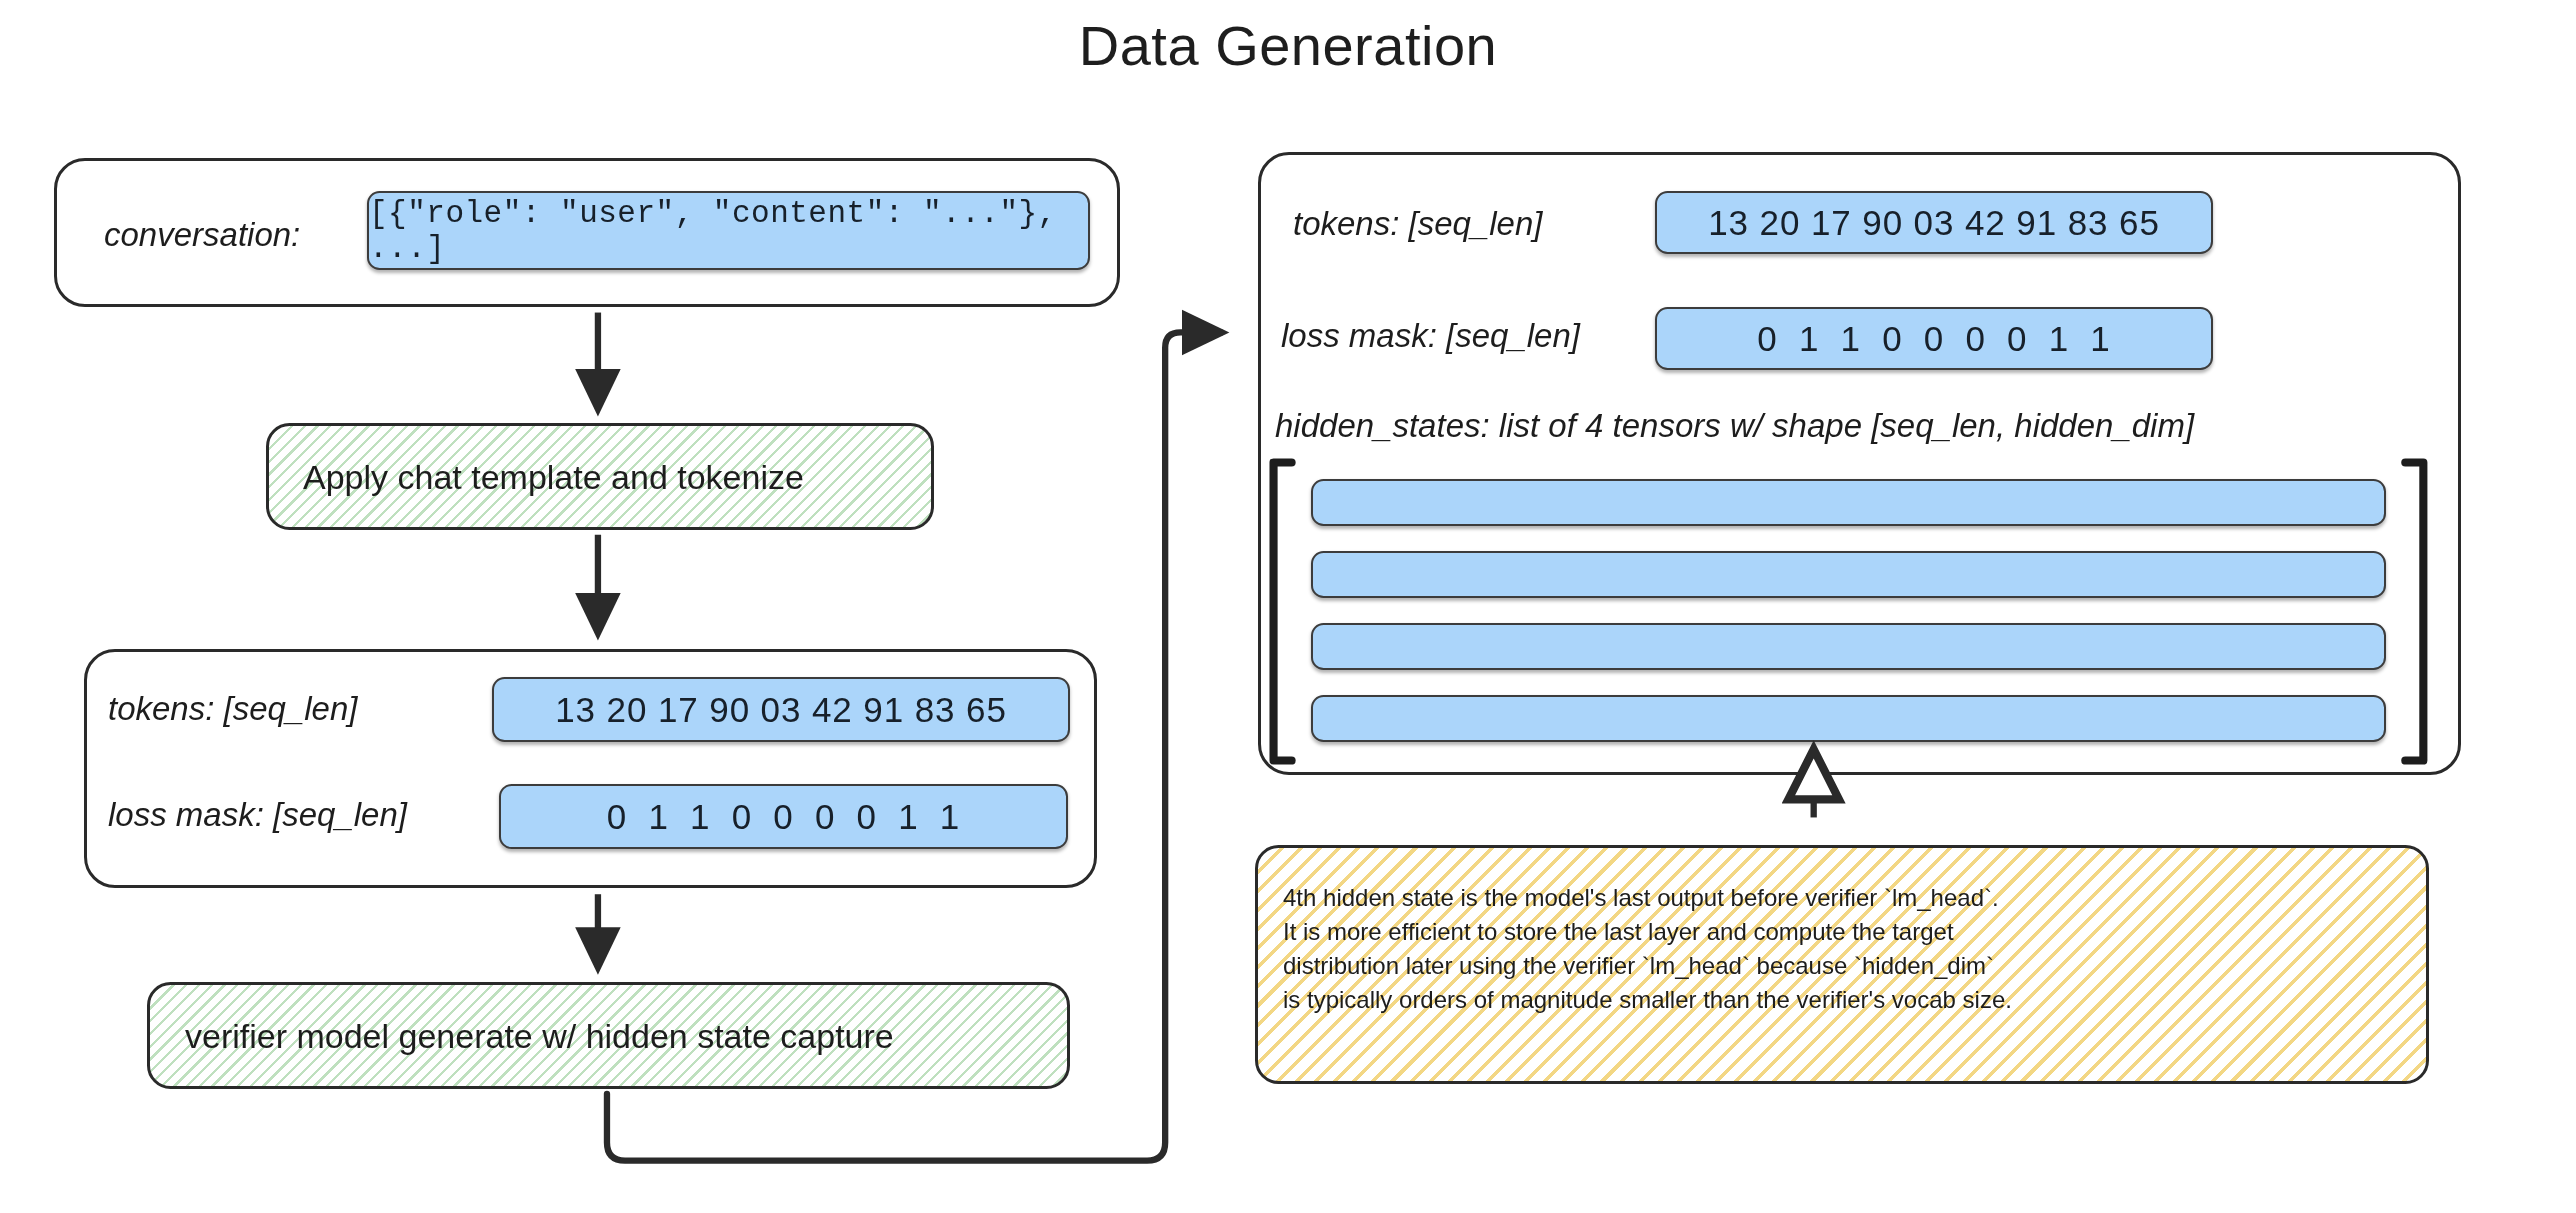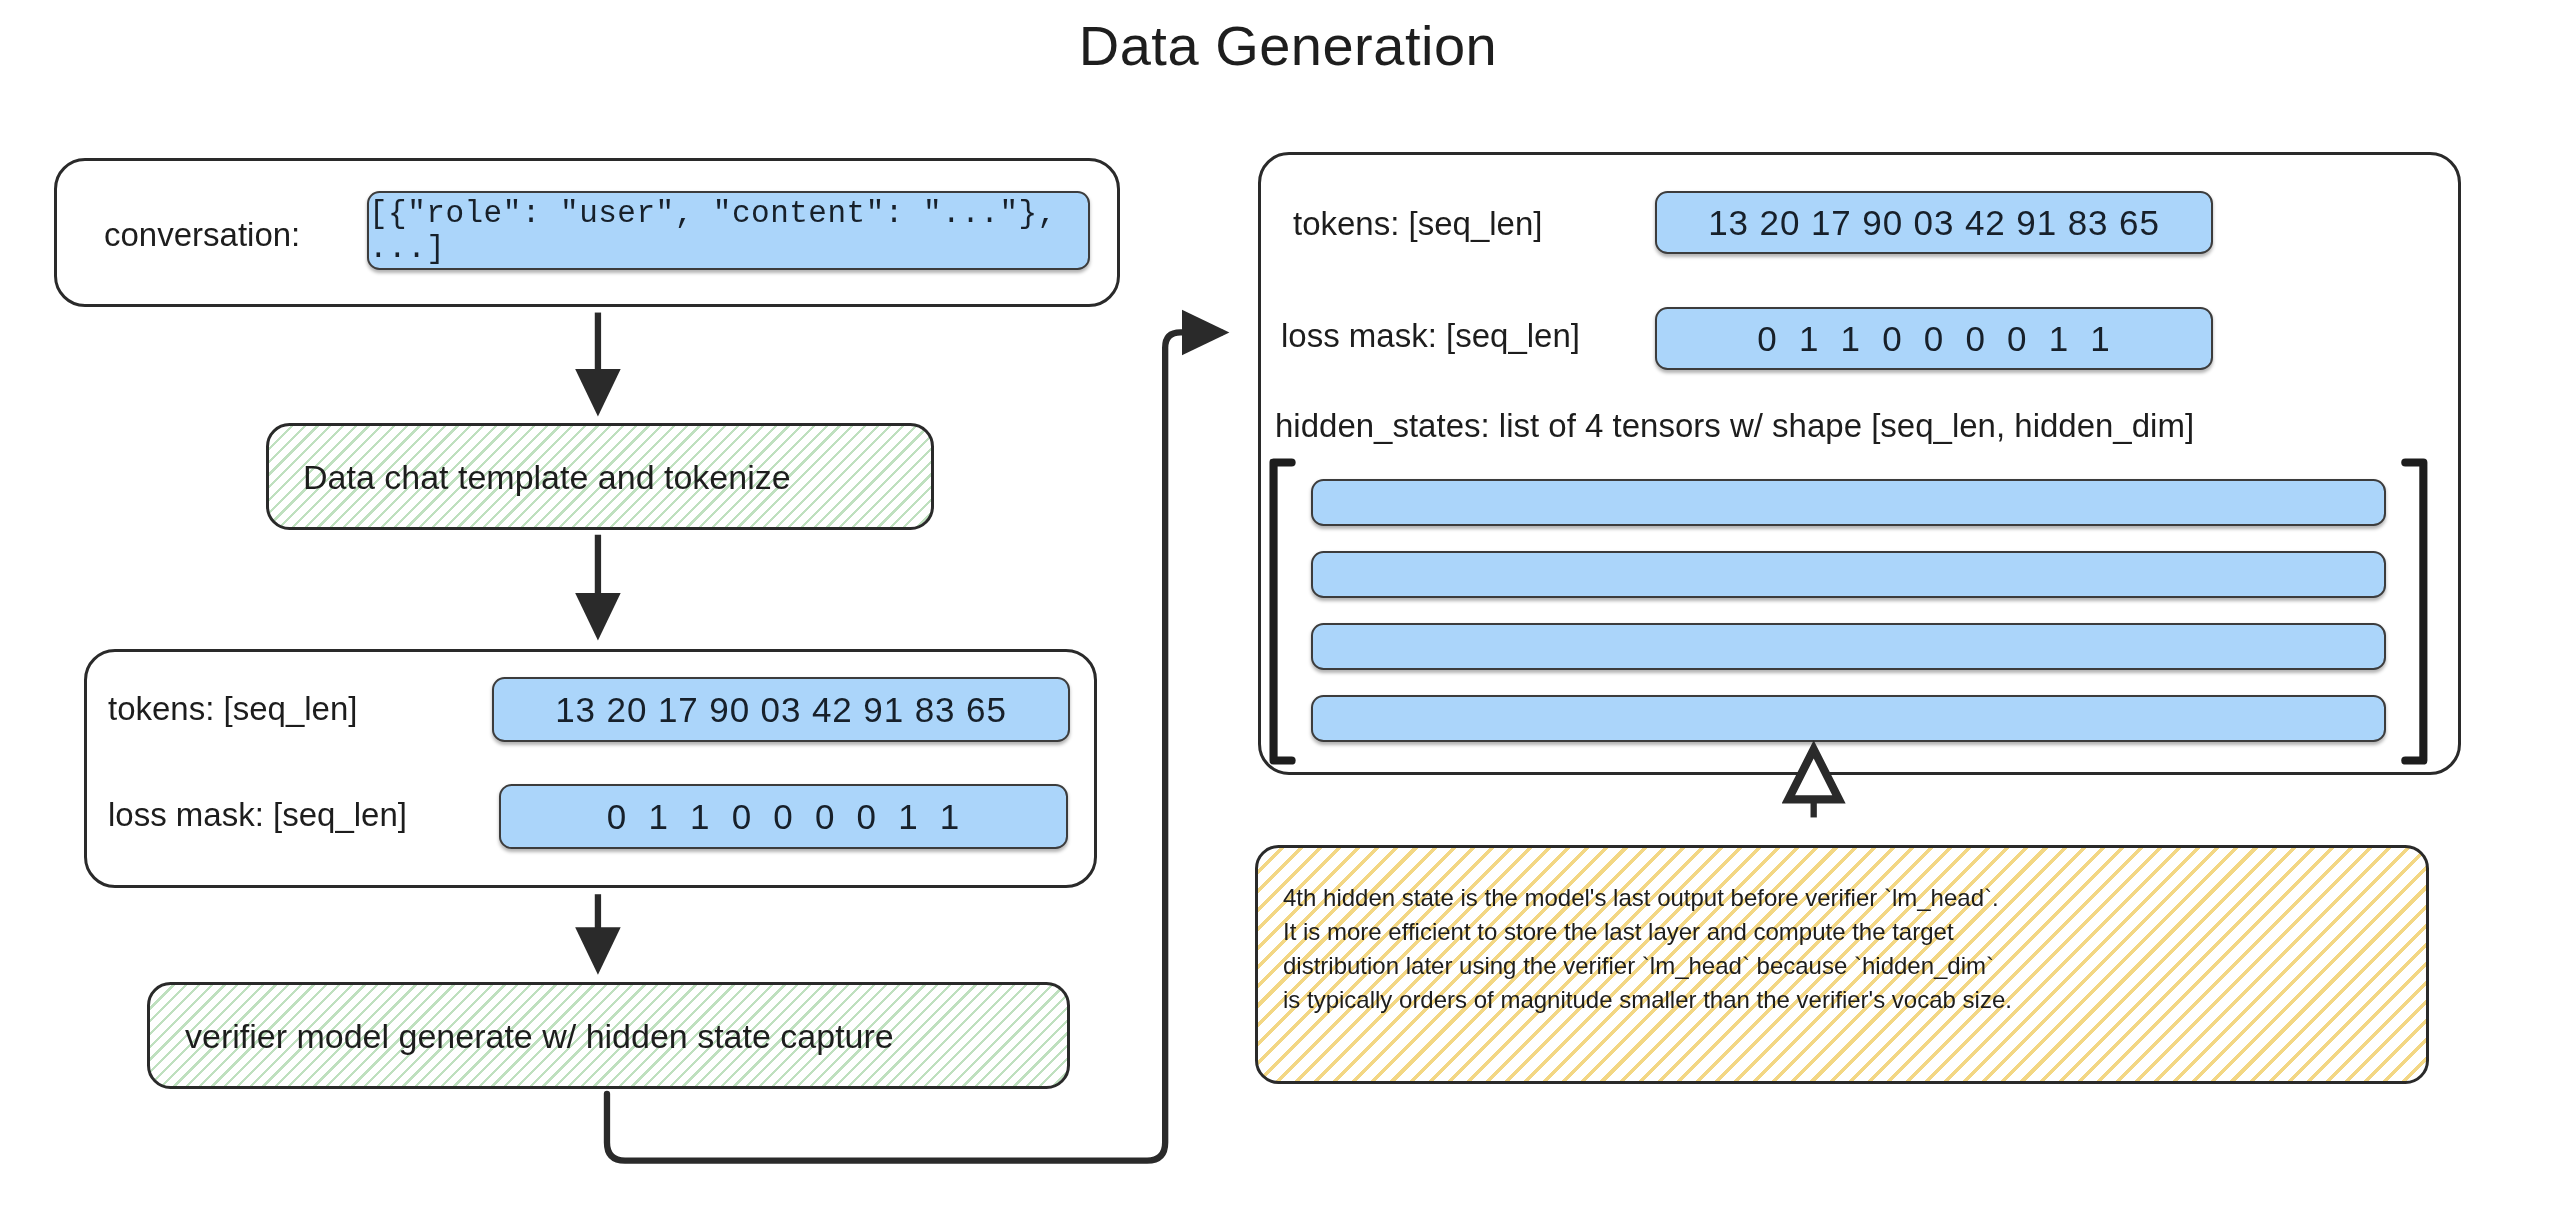--- a/index.html
+++ b/index.html
@@ -77,20 +77,21 @@
   }
   .pill.plain {  }
 
   
   .lbl {
     position: absolute;
     font-size: 33px;
     line-height: 1.1;
     color: #1d1d1d;
     white-space: nowrap;
+    font-style: italic;
   }
   .mono {
     font-family: "Liberation Mono", "DejaVu Sans Mono", monospace;
     font-size: 31px;
     letter-spacing: 0.5px;
   }
   .nums {
     font-size: 35px;
     letter-spacing: 0.9px;
     white-space: pre;
@@ -124,21 +125,21 @@
 
   <div class="title">Data Generation</div>
 
   <div class="node group" style="left:54px; top:158px; width:1066px; height:149px;"></div>
   <div class="lbl" style="left:104px; top:217px;">conversation:</div>
   <div class="pill mono" style="left:367px; top:191px; width:723px; height:79px;">
     <span>[{"role": "user", "content": "..."}, ...]</span>
   </div>
 
   <div class="node hatch-green" style="left:266px; top:423px; width:668px; height:107px;"></div>
-  <div class="step-label" style="left:303px; top:458px;">Data chat template and tokenize</div>
+  <div class="step-label" style="left:303px; top:458px;">Apply chat template and tokenize</div>
 
   <div class="node group" style="left:84px; top:649px; width:1013px; height:239px;"></div>
   <div class="lbl" style="left:108px; top:691px;">tokens: [seq_len]</div>
   <div class="pill nums" style="left:492px; top:677px; width:578px; height:65px;">
     <span>13 20 17 90 03 42 91 83 65</span>
   </div>
   <div class="lbl" style="left:108px; top:797px;">loss mask: [seq_len]</div>
   <div class="pill nums" style="left:499px; top:784px; width:569px; height:65px;">
     <span>0  1  1  0  0  0  0  1  1</span>
   </div>

